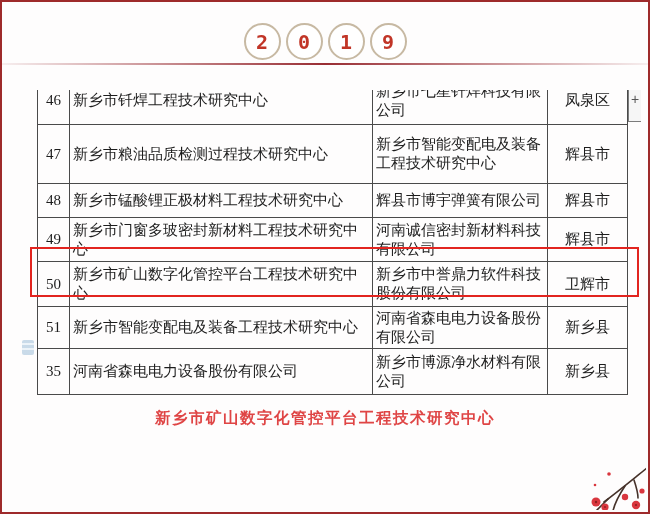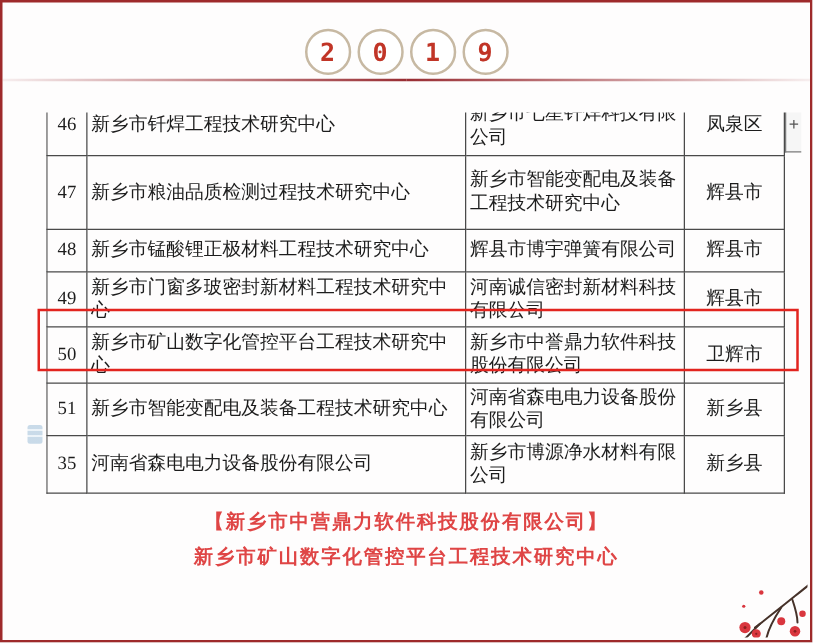--- a/index.html
+++ b/index.html
@@ -119,21 +119,20 @@
     </table>
   </div>
 
   <div class="highlight-box"></div>
 
   <div class="plus-ctl">+</div>
 
   <div class="doc-icon"></div>
 
   <div class="caption">
-    <div>【新乡市中营鼎力软件科技股份有限公司】</div>
     <div>新乡市矿山数字化管控平台工程技术研究中心</div>
   </div>
 
   <svg class="blossom" width="100" height="100" viewBox="0 0 100 100">
     <g stroke="#46322a" stroke-width="1.6" fill="none" stroke-linecap="round">
       <path d="M101,58 C86,70 74,80 58,92"></path>
       <path d="M79,76 C73,85 69,92 67,101"></path>
       <path d="M62,89 C57,94 53,98 50,101"></path>
       <path d="M88,70 C90,76 92,82 92,88"></path>
     </g>

